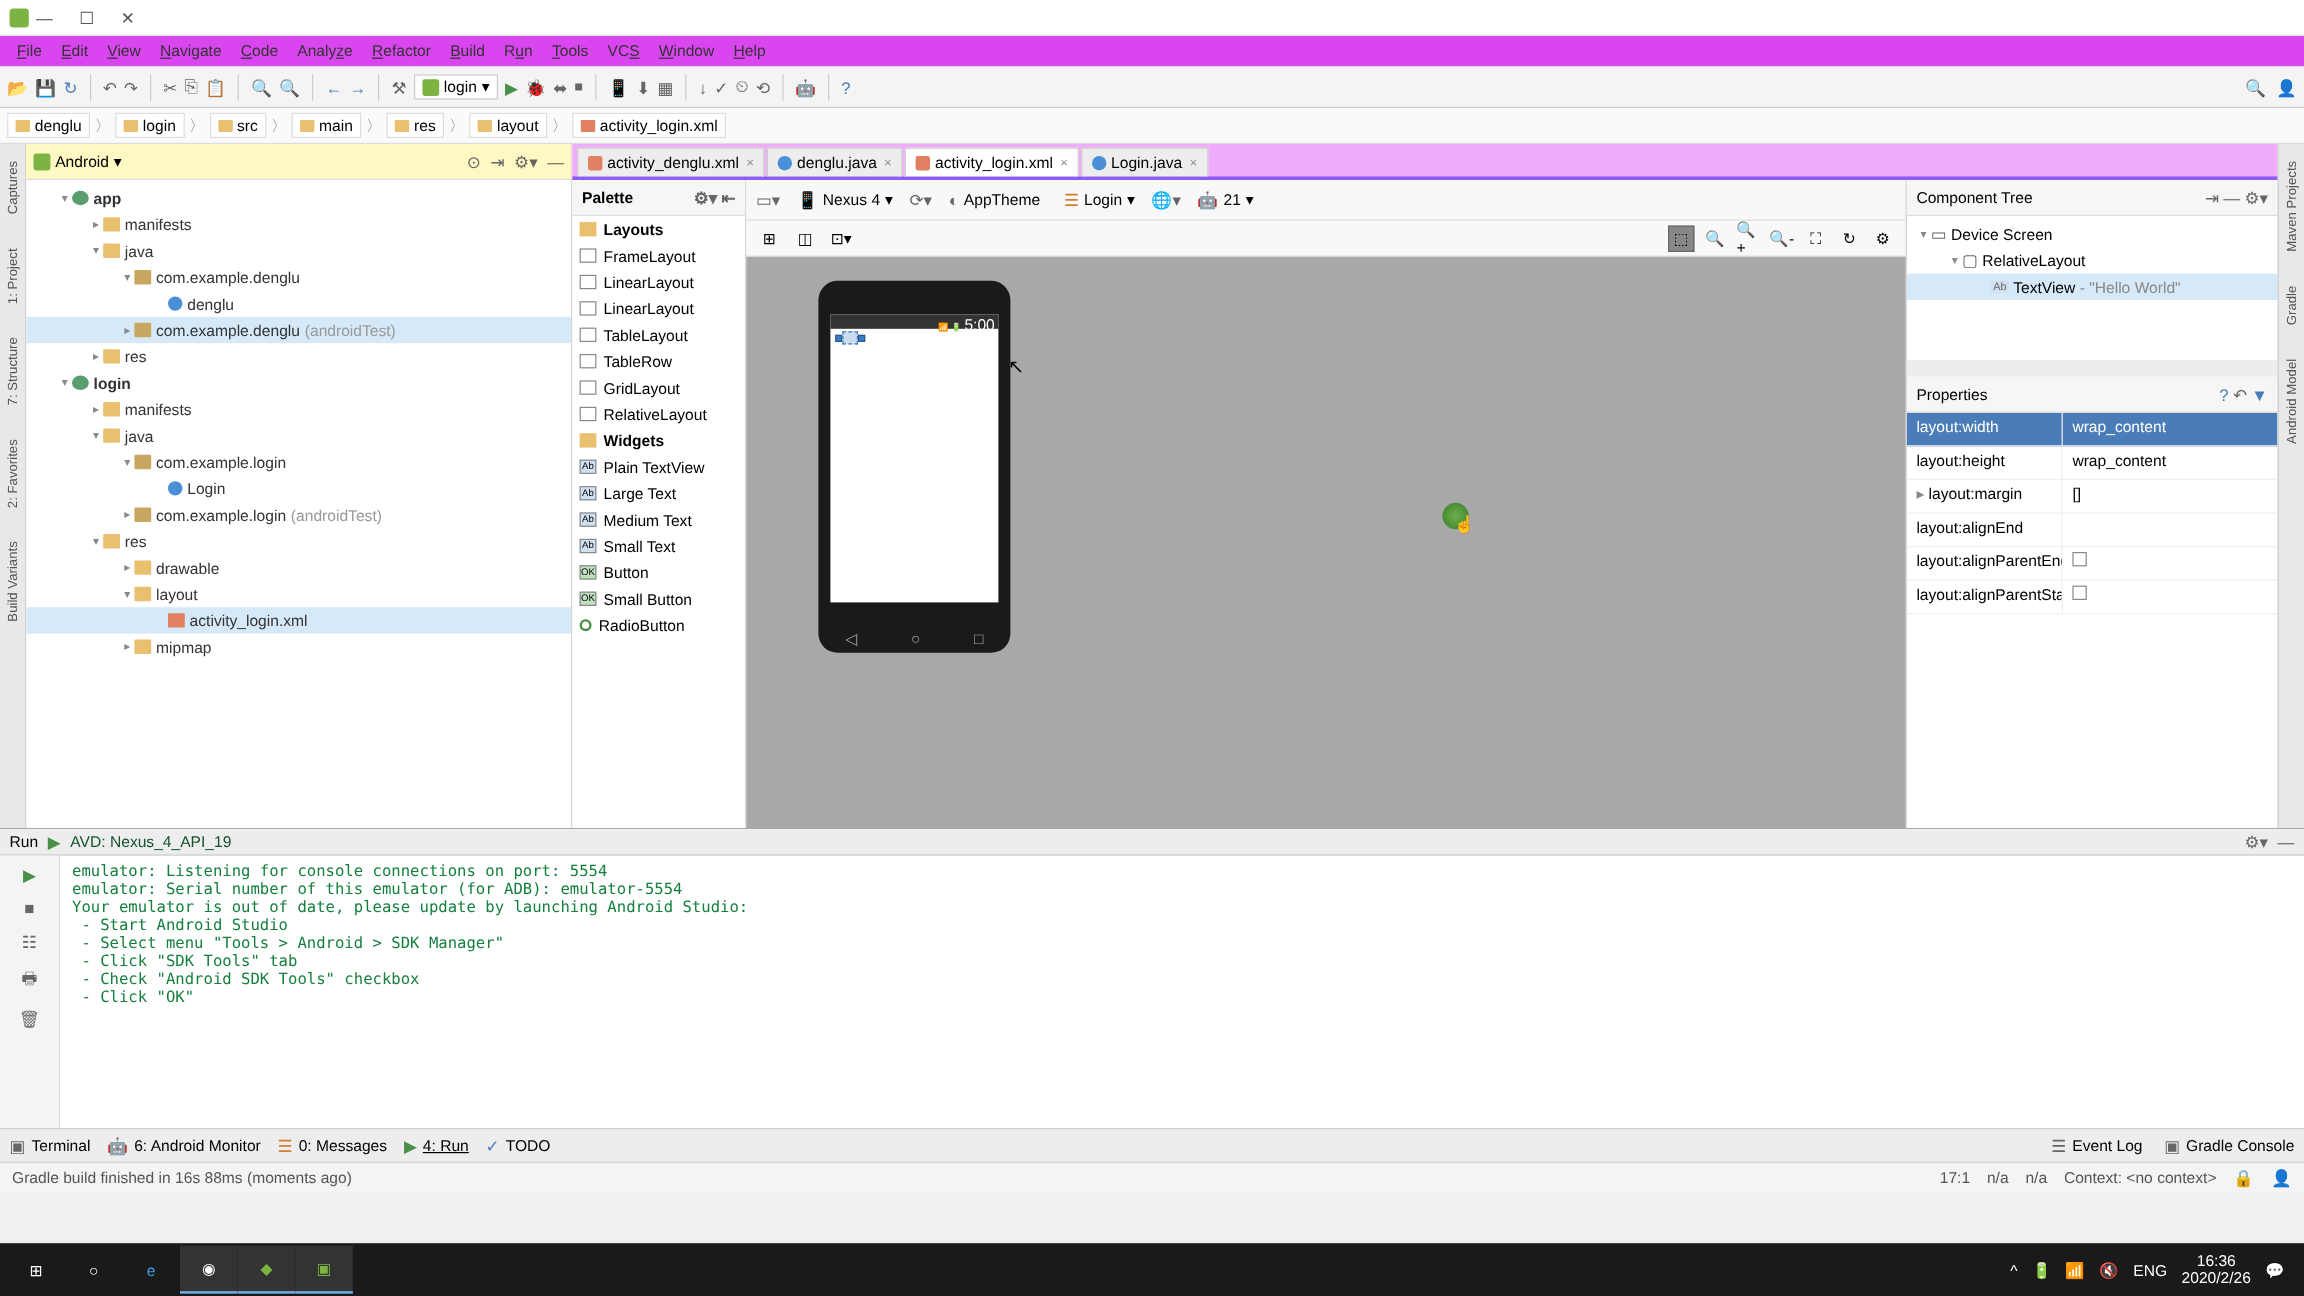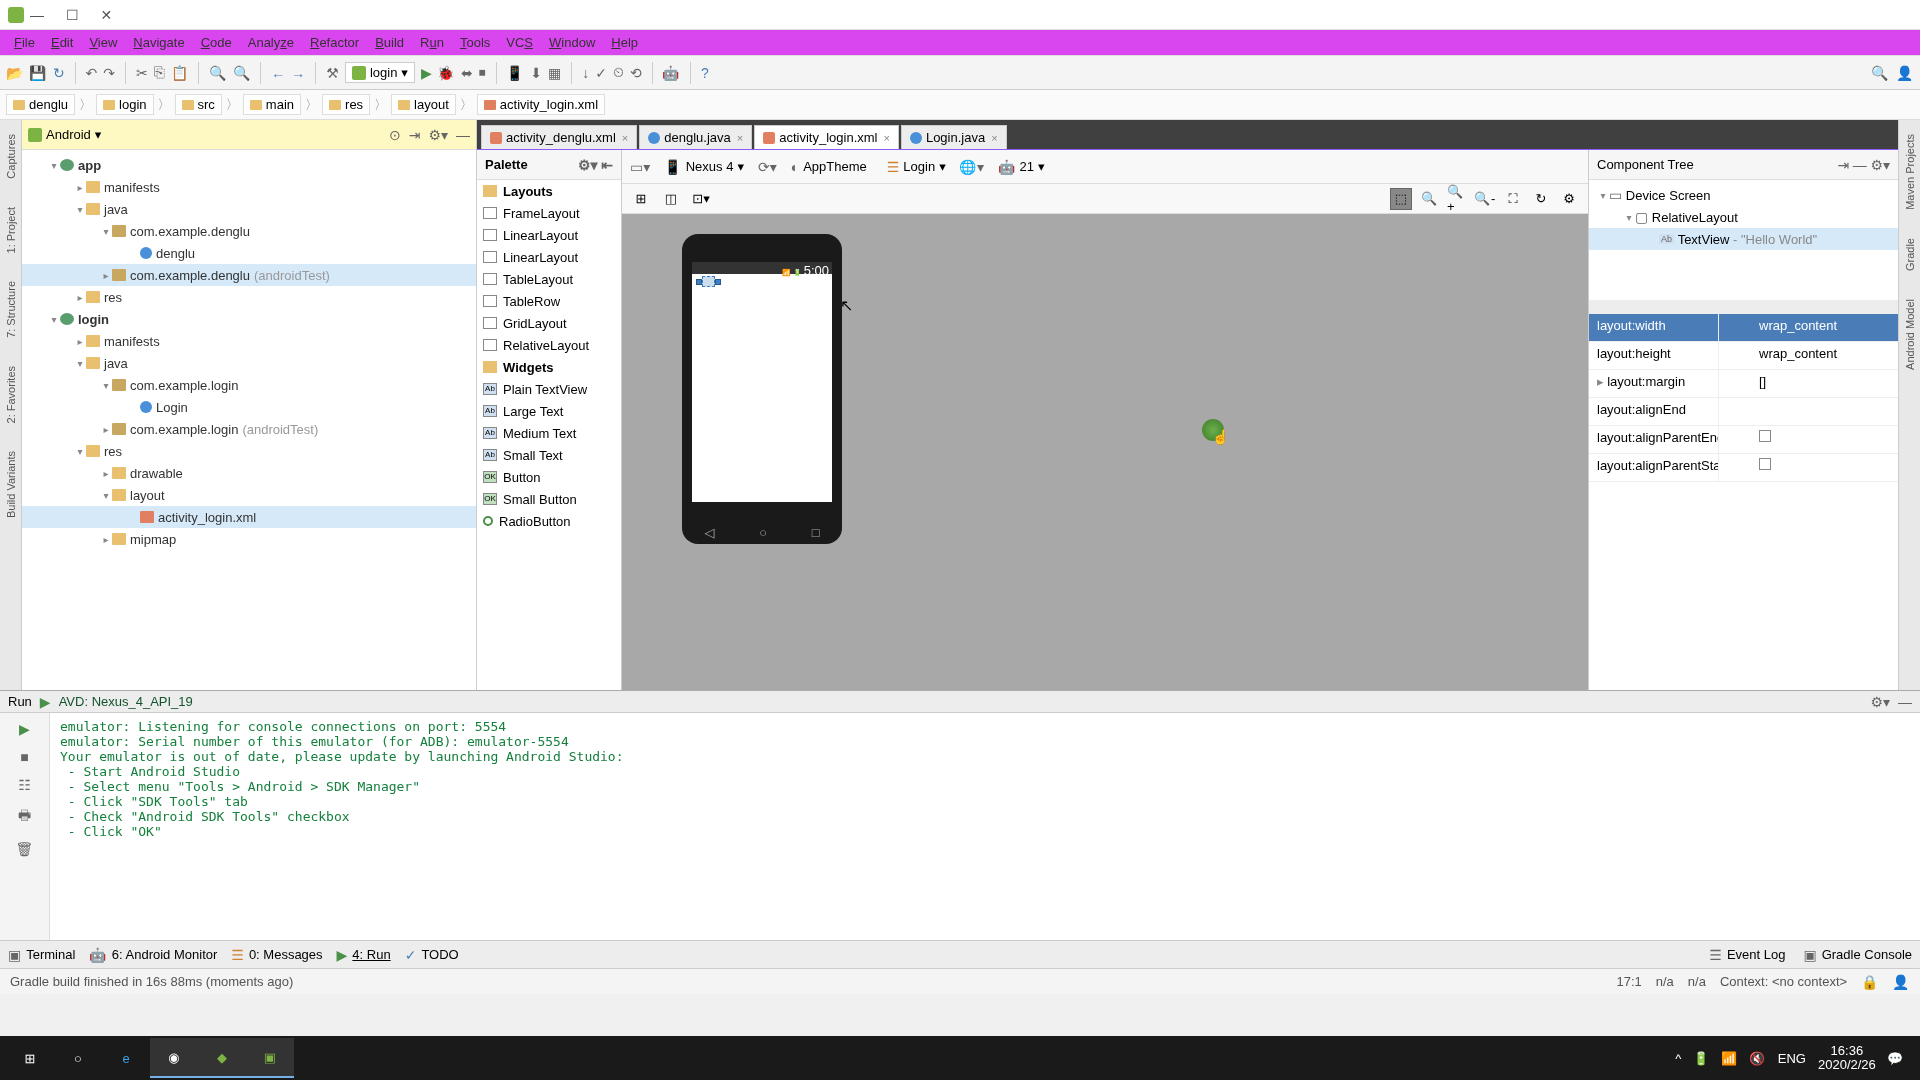--- a/index.html
+++ b/index.html
@@ -51,21 +51,21 @@
 .node-icon { width: 14px; height: 12px; margin-right: 4px; background: #e8c070; border-radius: 1px; }
 .node-icon.mod { background: #5a9e6f; border-radius: 50%; }
 .node-icon.pkg { background: #c8a860; }
 .node-icon.cls { background: #4a90d9; border-radius: 50%; width: 12px; height: 12px; }
 .node-icon.xml { background: #e08060; }
 .node-label { color: #333; }
 .node-hint { color: #999; margin-left: 4px; }
 
 
 .designer { flex: 1; display: flex; flex-direction: column; background: #fff; }
-.editor-tabs { height: 30px; display: flex; align-items: flex-end; padding: 0 4px; border-bottom: 1px solid #8b5cf6; background: #404040; }
+.editor-tabs { height: 30px; display: flex; align-items: flex-end; padding: 0 4px; border-bottom: 3px solid #8b5cf6; background: #f0abfc; }
 .etab { display: flex; align-items: center; gap: 4px; padding: 4px 8px; border: 1px solid #ccc; border-bottom: none; background: #ededed; margin-right: 2px; }
 .etab.active { background: #fff; }
 .etab .ticon { width: 12px; height: 12px; border-radius: 2px; }
 .etab .ticon.xml { background: #e08060; }
 .etab .ticon.java { background: #4a90d9; border-radius: 50%; }
 .etab .close { color: #888; font-size: 11px; margin-left: 2px; }
 
 .designer-body { flex: 1; display: flex; }
 .palette { width: 145px; border-right: 1px solid #ccc; display: flex; flex-direction: column; }
 .palette-hdr { height: 30px; display: flex; align-items: center; padding: 0 8px; font-weight: bold; border-bottom: 1px solid #ddd; background: #f6f6f6; justify-content: space-between; }
@@ -104,21 +104,21 @@
 
 .right-panels { width: 310px; border-left: 1px solid #ccc; display: flex; flex-direction: column; background: #fff; }
 .panel-hdr { height: 30px; display: flex; align-items: center; padding: 0 8px; border-bottom: 1px solid #ddd; background: #f6f6f6; justify-content: space-between; }
 .comp-tree { padding: 4px 0; height: 120px; overflow: hidden; }
 .ct-row { display: flex; align-items: center; height: 22px; }
 .ct-row.sel { background: #d6e9f8; }
 .props { flex: 1; overflow: hidden; }
 .prop-row { display: flex; height: 28px; border-bottom: 1px solid #eee; }
 .prop-row.sel { background: #4a7db8; color: #fff; }
 .prop-key { width: 130px; padding: 4px 8px; font-weight: normal; border-right: 1px solid #eee; overflow: hidden; }
-.prop-val { flex: 1; padding: 4px 8px; overflow: hidden; margin-left: 32px; }
+.prop-val { flex: 1; padding: 4px 8px; overflow: hidden; }
 .prop-val .chk { width: 12px; height: 12px; border: 1px solid #888; display: inline-block; background: #fff; }
 
 
 .run-panel { height: 250px; border-top: 1px solid #aaa; background: #fff; display: flex; flex-direction: column; }
 .run-hdr { height: 22px; display: flex; align-items: center; padding: 0 8px; background: #ededed; border-bottom: 1px solid #ccc; gap: 8px; }
 .run-body { flex: 1; display: flex; }
 .run-gutter { width: 50px; background: #f4f4f4; border-right: 1px solid #ddd; display: flex; flex-direction: column; align-items: center; gap: 12px; padding-top: 8px; }
 .run-output { flex: 1; font-family: "Consolas", monospace; font-size: 13px; padding: 6px 10px; white-space: pre; color: #15803d; overflow: hidden; }
 
 
@@ -536,20 +536,24 @@
         <div class="panel-hdr">
           <span>Component Tree</span>
           <span><span class="i">⇥</span> <span class="i">—</span> <span class="i">⚙▾</span></span>
         </div>
         <div class="comp-tree">
           <div class="ct-row" style="padding-left:8px"><span class="expander">▾</span><span class="i">▭</span>&nbsp;<span>Device Screen</span></div>
           <div class="ct-row" style="padding-left:34px"><span class="expander">▾</span><span class="i">▢</span>&nbsp;<span>RelativeLayout</span></div>
           <div class="ct-row sel" style="padding-left:70px"><span class="i" style="background:#d0e0f0;font-size:9px;padding:0 2px">Ab</span>&nbsp;<span>TextView</span>&nbsp;<span style="color:#888">- "Hello World"</span></div>
         </div>
         <div style="height:14px;background:#ededed"></div>
+        <div class="panel-hdr">
+          <span>Properties</span>
+          <span><span class="i blue">?</span> <span class="i">↶</span> <span class="i blue">▼</span></span>
+        </div>
         <div class="props">
           <div class="prop-row sel">
               <div class="prop-key">layout:width</div>
               <div class="prop-val">wrap_content</div>
             </div>
           <div class="prop-row">
               <div class="prop-key">layout:height</div>
               <div class="prop-val">wrap_content</div>
             </div>
           <div class="prop-row">

